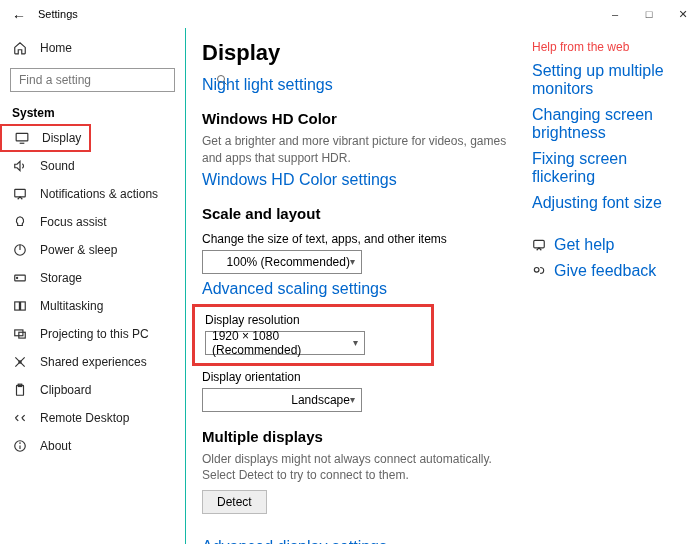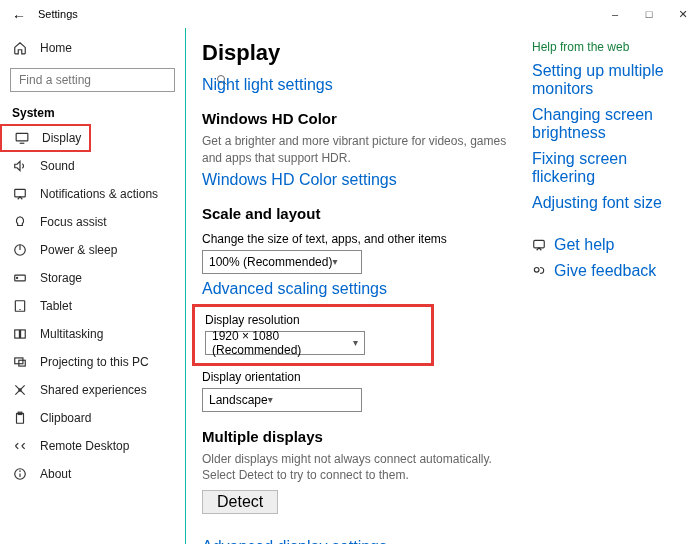--- a/index.html
+++ b/index.html
@@ -19,25 +19,25 @@
   .section-label { font-weight:600; padding: 6px 0 4px 12px; font-size:12px; }
   .hl-red { border: 2px solid #e53935; position: relative; }
   .main { flex: 1; display:flex; padding: 8px 14px 0 16px; overflow:hidden; }
   .content { flex: 1; }
   .aside { width: 164px; padding-left: 10px; }
   h1 { font-size: 22px; font-weight:600; margin: 4px 0 10px 0; }
   h2 { font-size: 15px; font-weight:600; margin: 16px 0 6px 0; }
   .link { color: #0066cc; font-size: 16px; cursor:pointer; display:inline-block;}
   .muted { color: #666; font-size: 12px; line-height: 1.4; max-width: 330px; }
   .field-label { font-size: 12px; margin: 10px 0 4px 0; }
-  .combo { display:flex; align-items:center; justify-content:flex-start; width: 160px; height: 24px; border:1px solid #888; padding:4px 6px; font-size:12px; }
+  .combo { display:flex; align-items:center; justify-content:flex-end; width: 160px; height: 24px; border:1px solid #888; padding:4px 6px; font-size:12px; }
   .combo .chev { font-size:10px; color:#555; }
-  .btn { display:inline-flex; align-items:center; justify-content:center; height:24px; padding:0 14px; border:1px solid #bbb; background:#eee; font-size:16px;}
+  .btn { display:inline-flex; align-items:center; justify-content:center; height:24px; padding:0 14px; border:1px solid #bbb; background:#eee; font-size:12px;}
   .hl-block { border: 3px solid #e53935; padding: 6px 10px 8px 10px; margin: 6px 0 4px -10px; width: 242px; }
-  .aside h3 { font-size:12px; font-weight:400; color:#15803d; margin: 4px 0 8px 0; }
+  .aside h3 { font-size:12px; font-weight:400; color:#ef4444; margin: 4px 0 8px 0; }
   .aside .link { display:block; margin-bottom: 8px; }
   .aside-row { display:flex; align-items:center; gap:8px; margin-bottom:8px; font-size:12px;}
   .aside-row .link { margin:0; }
   svg { display:block; }
 </style>
 </head>
 <body>
 
 <div class="titlebar">
   <span class="back-arrow">←</span>
@@ -121,29 +121,20 @@
           <svg width="14" height="14" viewBox="0 0 24 24" fill="none" stroke="#333" stroke-width="2">
             <rect x="3" y="7" width="18" height="10" rx="1"></rect>
             <circle cx="7" cy="12" r="1"></circle>
           </svg>
         </span>
       <span>Storage</span>
     </div>
     <div class="nav-item">
       <span class="nav-icon">
           <svg width="14" height="14" viewBox="0 0 24 24" fill="none" stroke="#333" stroke-width="2">
-            <rect x="4" y="3" width="16" height="18" rx="1"></rect>
-            <line x1="11" y1="18" x2="13" y2="18"></line>
-          </svg>
-        </span>
-      <span>Tablet</span>
-    </div>
-    <div class="nav-item">
-      <span class="nav-icon">
-          <svg width="14" height="14" viewBox="0 0 24 24" fill="none" stroke="#333" stroke-width="2">
             <rect x="3" y="5" width="8" height="14"></rect>
             <rect x="13" y="5" width="8" height="14"></rect>
           </svg>
         </span>
       <span>Multitasking</span>
     </div>
     <div class="nav-item">
       <span class="nav-icon">
           <svg width="14" height="14" viewBox="0 0 24 24" fill="none" stroke="#333" stroke-width="2">
             <rect x="3" y="5" width="14" height="10"></rect>

